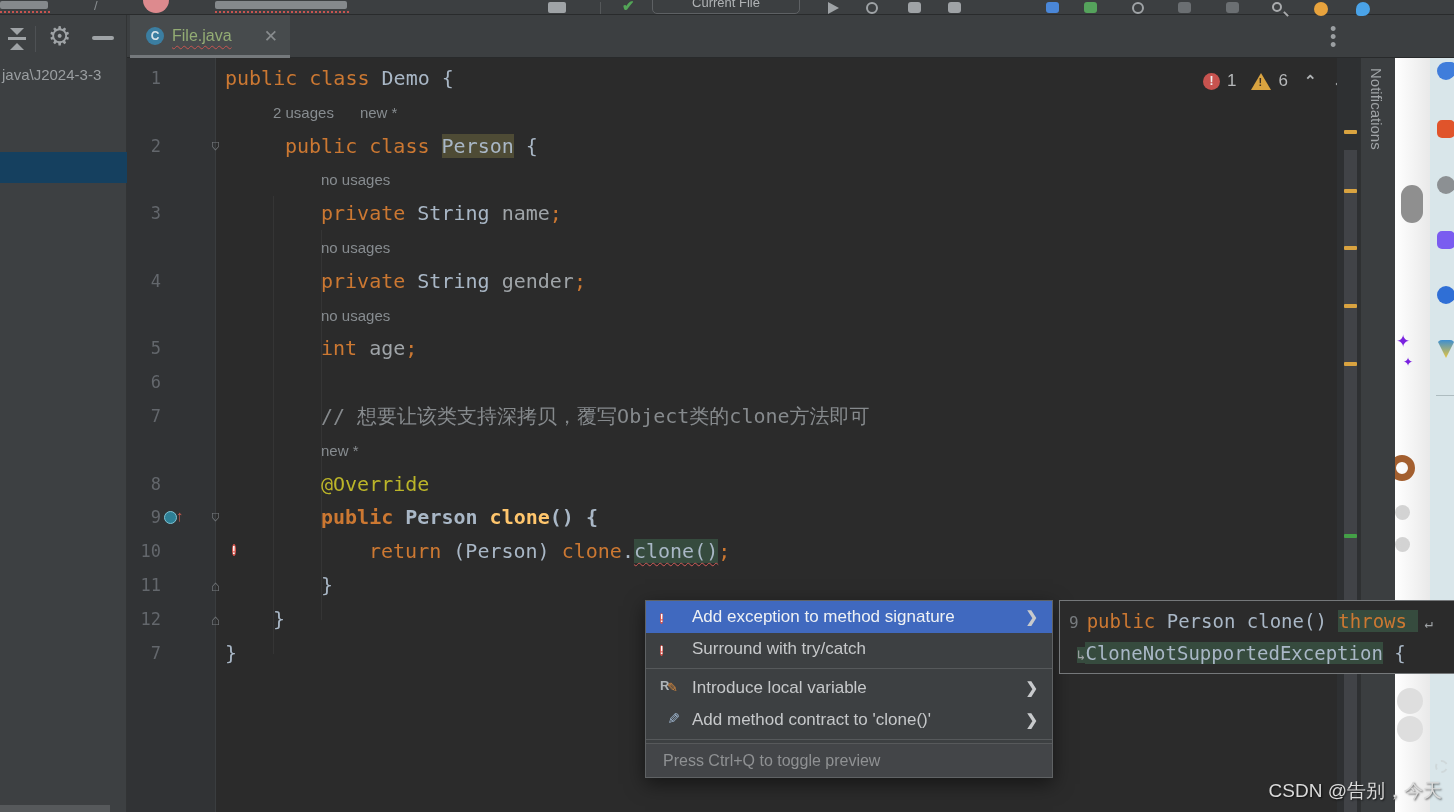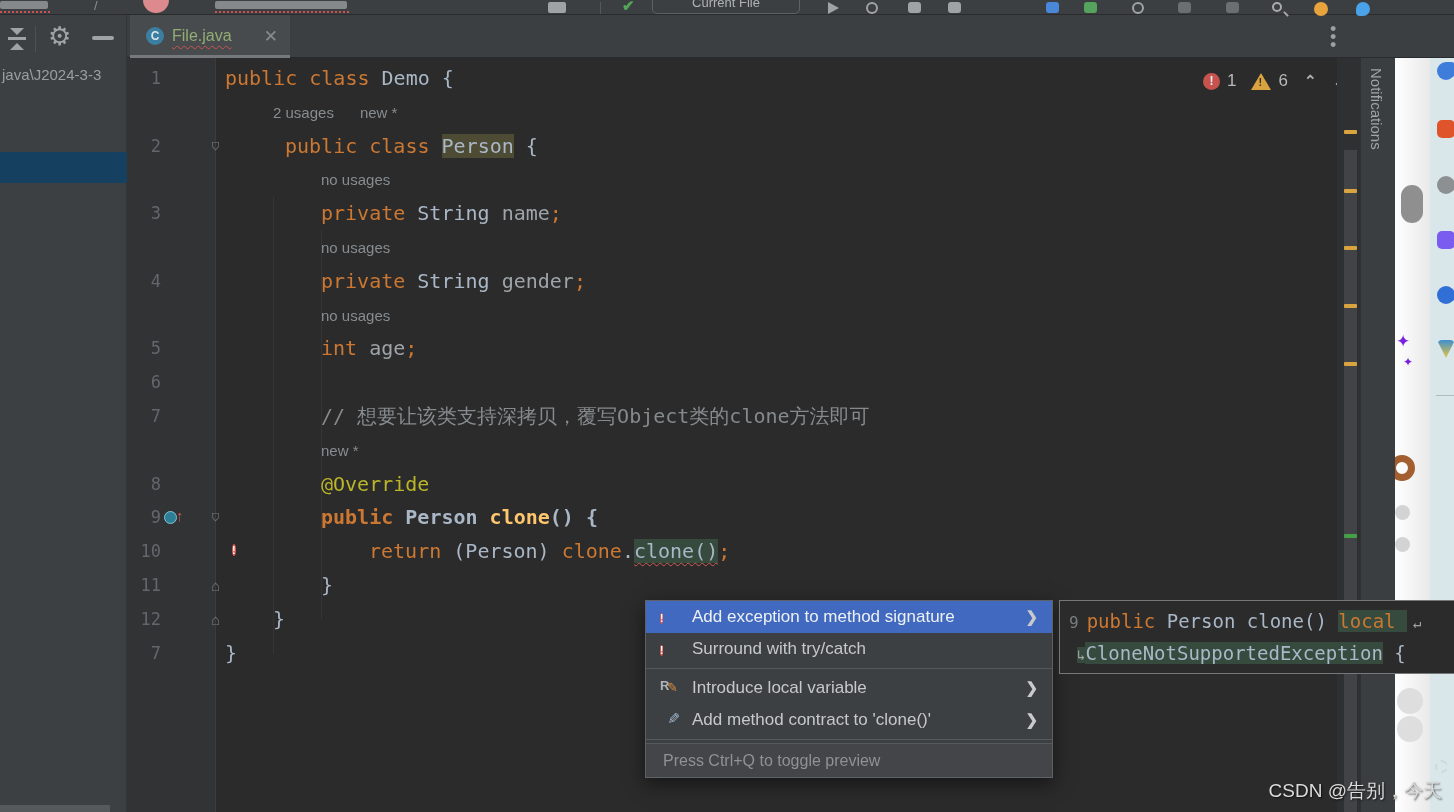--- a/index.html
+++ b/index.html
@@ -362,20 +362,20 @@
           <span class="ic-contract">✎</span>
         </span>
         <span class="mlabel">Add method contract to 'clone()'</span>
         <span class="chev">❯</span>
       </div>
       <div class="mdiv"></div>
       <div class="mfoot">Press Ctrl+Q to toggle preview</div>
     </div>
 
   <div class="preview" id="preview">
-      <div class="pv-line" style="top: 5px;"><span class="pv-num">9</span><span class="kw">public </span><span class="pl">Person </span><span class="pl">clone() </span><span class="kw hl-green">local </span><span class="pv-wrap">↵</span></div>
+      <div class="pv-line" style="top: 5px;"><span class="pv-num">9</span><span class="kw">public </span><span class="pl">Person </span><span class="pl">clone() </span><span class="kw hl-green">throws </span><span class="pv-wrap">↵</span></div>
       <div class="pv-line" style="top: 37px; left: 17px;"><span class="pv-cont hl-green">↳</span><span class="pl hl-green">CloneNotSupportedException</span><span class="pl"> {</span></div>
     </div>
 
   <div class="watermark">CSDN @告别，今天</div>
   <span class="wm-ring"></span>
 
 </div>
 
 </body></html>

